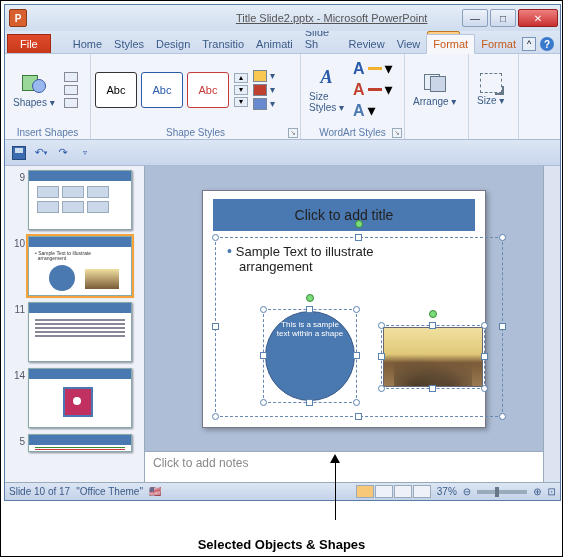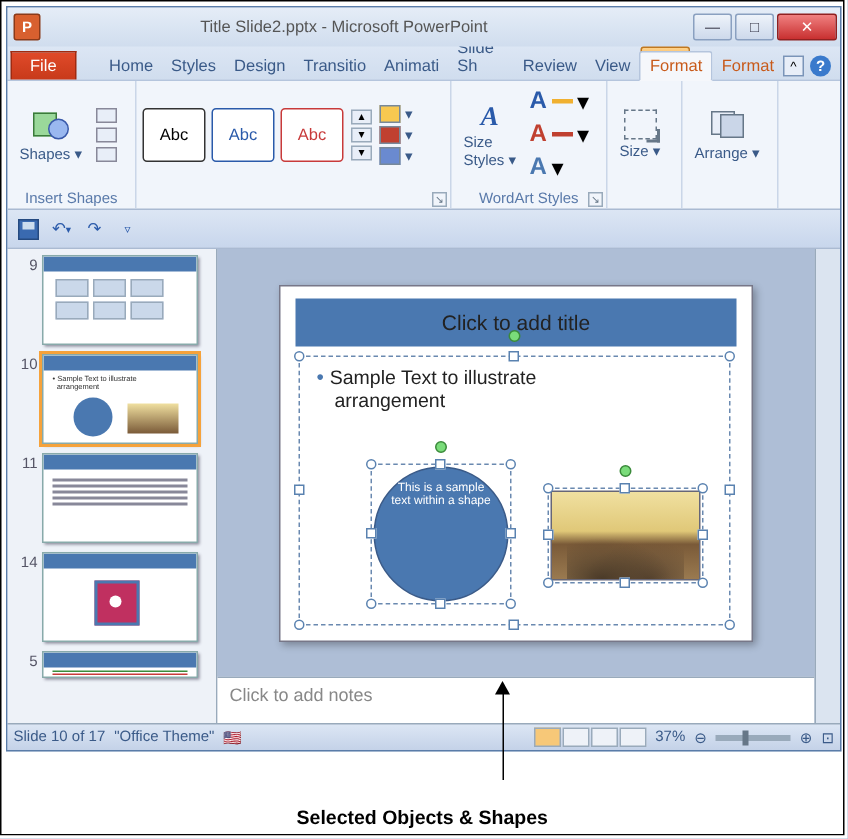--- a/index.html
+++ b/index.html
@@ -3,21 +3,21 @@
 <meta charset="utf-8">
 <style>
 * { box-sizing: border-box; margin: 0; padding: 0; font-family: "Segoe UI", Tahoma, sans-serif; }
 body { background: #fff; }
 .outer { border: 1px solid #000; width: 563px; height: 557px; position: relative; }
 .win { width: 557px; height: 497px; margin: 3px; border: 1px solid #5a7ca8; background: #dce6f4; position: relative; overflow: hidden; }
 
 
 .titlebar { height: 26px; background: linear-gradient(#e5edf7,#d0ddee); display: flex; align-items: center; position: relative; }
 .app-icon { width: 18px; height: 18px; margin: 0 4px; background: #d8602f; border: 1px solid #8a3a1a; display: flex; align-items: center; justify-content: center; color: #fff; font-size: 10px; font-weight: bold; border-radius: 2px;}
-.title-text { font-size: 11px; color: #555; flex:1; text-align:center; }
+.title-text { font-size: 11px; color: #555; flex:1; text-align:right;text-decoration:underline; }
 .title-right { display: flex; align-items: center; gap: 2px; padding-right:2px;}
 .dr-btn { background: linear-gradient(#ffd28a,#f5a23b); border:1px solid #c07820; font-size:10px; padding:1px 5px; color:#5a3000; border-radius:2px;margin-top:40px;}
 .wbtn { width: 26px; height: 18px; background: linear-gradient(#eef3fa,#cdd9eb); border:1px solid #8aa0c0; border-radius:2px; display:flex; align-items:center; justify-content:center; font-size:10px; color:#334;}
 .wbtn.close { background: linear-gradient(#f08080,#c83030); color:#fff; border-color:#902020; width:40px;}
 
 
 .tabsrow { height: 23px; display:flex; align-items:flex-end; background: linear-gradient(#dce6f4,#d0ddee); border-bottom:1px solid #b5c5dd; padding-left:2px;}
 .file-tab { background: linear-gradient(#e04a2a,#c83a1a); color:#fff; font-size:11px; padding:3px 12px; border:1px solid #a02a10; border-bottom:none; margin-right:16px;}
 .rtab { font-size:11px; color:#3a5a88; padding:3px 6px; cursor:default;}
 .rtab.active { background:#f5f7fb; border:1px solid #b5c5dd; border-bottom:1px solid #f5f7fb; border-radius:2px 2px 0 0; color:#c85a1a; position:relative; top:1px;}
@@ -65,21 +65,21 @@
 .workspace { position:absolute; top:161px; left:0; right:0; bottom:18px; display:flex; background:#aebed6;}
 .thumb-pane { width:140px; background:#eef2f8; border-right:1px solid #9ab; overflow:hidden; padding:4px 2px 4px 6px;}
 .thumb-row { display:flex; align-items:flex-start; gap:3px; margin-bottom:6px;}
 .thumb-num { width:14px; font-size:10px; color:#556; text-align:right; padding-top:2px;}
 .thumb { width:104px; height:60px; background:#fff; border:1px solid #8aa; box-shadow:1px 1px 2px #889; position:relative; overflow:hidden;}
 .thumb.sel { outline:2px solid #f5a23b;}
 .thumb .thdr { height:10px; background:#4a78b0;}
 
 .edit-pane { flex:1; display:flex; flex-direction:column;}
 .slide-area { flex:1; background:#aebed6; display:flex; align-items:center; justify-content:center; position:relative;}
-.slide { width:316px; height:238px; background:#fff; border:1px solid #778; box-shadow:2px 2px 5px rgba(0,0,0,0.3); position:relative;}
+.slide { width:284px; height:238px; background:#fff; border:1px solid #778; box-shadow:2px 2px 5px rgba(0,0,0,0.3); position:relative;}
 .slide-hdr { position:absolute; left:10px; top:8px; right:10px; height:32px; background:#4a78b0; display:flex; align-items:center; justify-content:center; color:#333; font-size:14px;}
 .slide-hdr span{color:#222;}
 .sel-box { position:absolute; border:1px dashed #6a89b0;}
 .handle { position:absolute; width:7px; height:7px; background:#fff; border:1px solid #5a82b0; border-radius:50%;}
 .handle.sq{border-radius:0;}
 .rot-h { position:absolute; width:8px; height:8px; background:#7adc7a; border:1px solid #3a8a3a; border-radius:50%;}
 .body-txt { position:absolute; left:24px; top:52px; right:20px; font-size:13px; color:#222;}
 .bullet::before{content:"• "; color:#4a78b0; font-size:14px;}
 .circle-obj { position:absolute; left:62px; top:120px; width:90px; height:90px; background:#4a78b0; border-radius:50%; display:flex; justify-content:center; text-align:center; color:#fff; font-size:8px; padding:8px; border:1px solid #3a5a88;}
 .img-obj { position:absolute; left:180px; top:136px; width:100px; height:60px; background:linear-gradient(#f0e0a0 0%, #e0c878 45%, #7a5a38 60%, #9a7a50 100%); border:1px solid #667;}
@@ -174,20 +174,21 @@
         <div class="tool-row">
                 <div class="pen-ic" style="background:#c04030"></div>
                 <span>▾</span>
               </div>
         <div class="tool-row">
                 <div class="pen-ic" style="background:#6a8ad0"></div>
                 <span>▾</span>
               </div>
       </div>
     </div>
+    <div class="rgroup-label">Shape Styles</div>
     <div class="dlg-exp">↘</div>
   </div>
 
   <div class="rgroup" style="width:104px;">
     <div class="rgroup-top">
       <div class="big-btn">
         <div class="qstyles-ic">A</div>
         <span><span>Size</span><br><span>Styles ▾</span></span>
       </div>
       <div class="wa-col">
@@ -204,35 +205,35 @@
         <div class="tool-row">
                 <span style="color:#4a78b0;font-weight:bold;">A</span>
                 <span>▾</span>
               </div>
       </div>
     </div>
     <div class="rgroup-label">WordArt Styles</div>
     <div class="dlg-exp">↘</div>
   </div>
 
+  <div class="rgroup" style="width:64px;">
+    <div class="rgroup-top">
+      <div class="big-btn">
+        <div class="arrange-ic"></div>
+        <span>Arrange ▾</span>
+      </div>
+    </div>
+    <div class="rgroup-label"></div>
+  </div>
+
   <div class="rgroup" style="width:50px;">
     <div class="rgroup-top">
       <div class="big-btn">
         <div class="size-ic"></div>
         <span>Size ▾</span>
-      </div>
-    </div>
-    <div class="rgroup-label"></div>
-  </div>
-
-  <div class="rgroup" style="width:64px;">
-    <div class="rgroup-top">
-      <div class="big-btn">
-        <div class="arrange-ic"></div>
-        <span>Arrange ▾</span>
       </div>
     </div>
     <div class="rgroup-label"></div>
   </div>
 </div>
 
 <div class="qat">
   <div class="qat-ic">
           <div class="save-ic"></div>
         </div>

